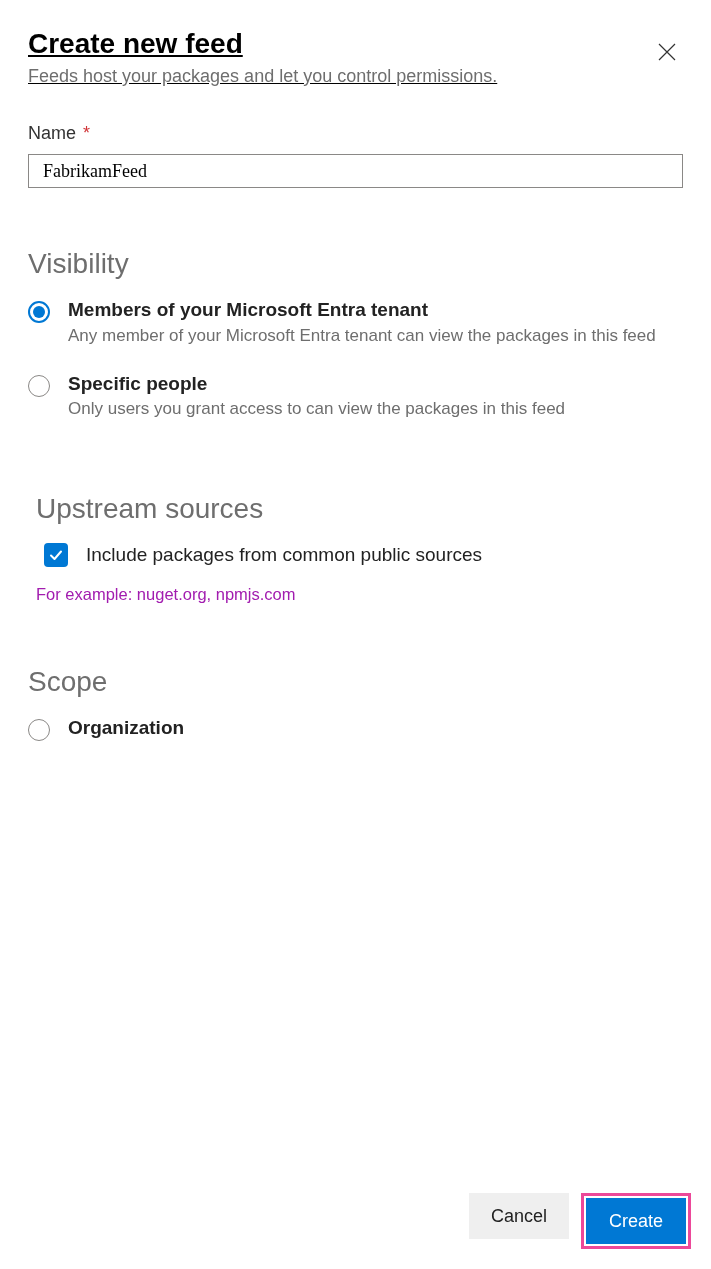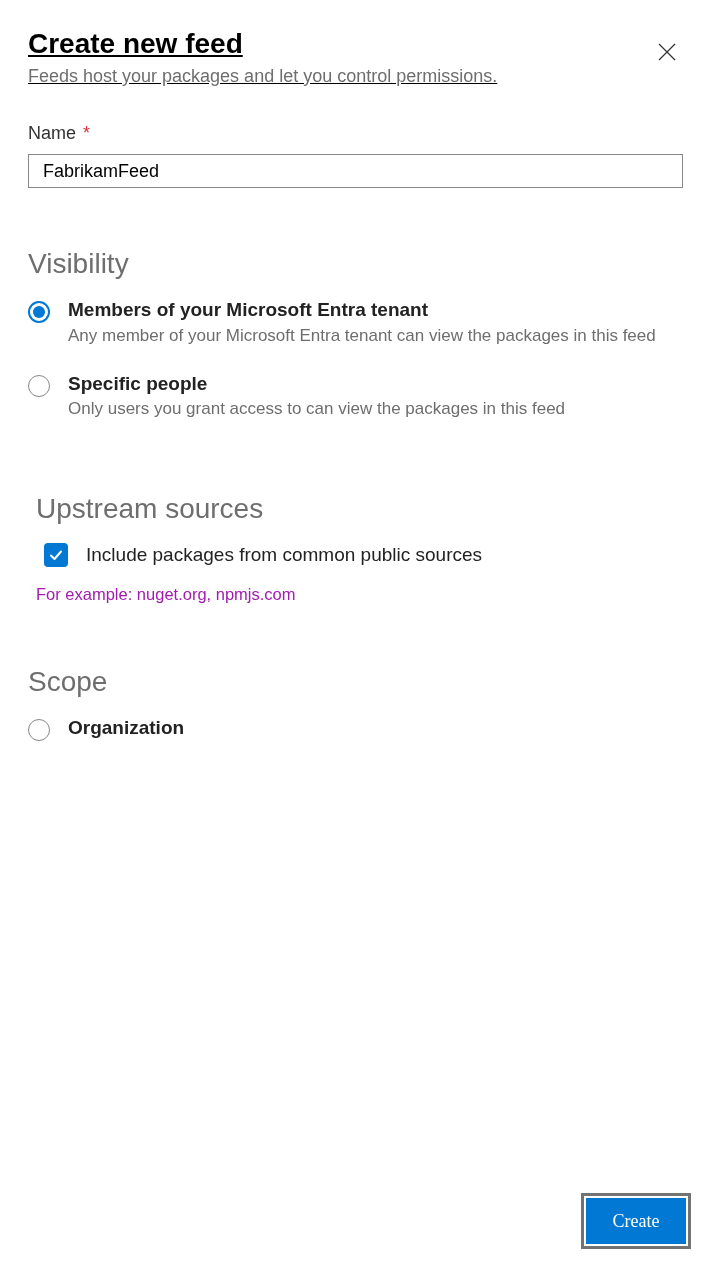--- a/index.html
+++ b/index.html
@@ -51,21 +51,21 @@
     .required {
       color: #d13438;
       margin-left: 2px;
     }
     .text-input {
       width: 100%;
       height: 33px;
       border: 1px solid #8a8886;
       padding: 16px 14px;
       font-size: 18px;
-      font-family: Liberation Sans, sans-serif;
+      font-family: Liberation Serif, serif;
       outline: none;
     }
     .section-header {
       font-size: 28px;
       color: #6e6e6e;
       font-weight: 400;
       margin-bottom: 18px;
     }
     .section-visibility { margin-top: 60px; }
     .section-upstream { margin-top: 72px; margin-left: 8px; }
@@ -168,24 +168,23 @@
     }
     .btn-secondary {
       background: #efefef;
       color: #222;
     }
     .btn-primary {
       background: #0078d4;
       color: #fff;
     }
     .btn-primary-wrap {
-      border: 3px solid #737373;
+      border: 3px solid #ec4899;
       padding: 2px;
       display: inline-block;
-      font-family: Liberation Serif, serif;
     }
   </style>
 </head>
 <body>
 
 <div class="header-row">
   <div>
     <h1 class="dialog-title">Create new feed</h1>
     <p class="dialog-subtitle">Feeds host your packages and let you control permissions.</p>
   </div>
@@ -244,16 +243,17 @@
 
   <div class="radio-option">
     <div class="radio-outer"></div>
     <div class="radio-option-body">
       <div class="radio-option-title">Organization</div>
     </div>
   </div>
 </div>
 
 <div class="footer">
+  <button class="btn btn-secondary">Cancel</button>
   <span class="btn-primary-wrap">
     <button class="btn btn-primary">Create</button>
   </span>
 </div>
 
 </body></html>

